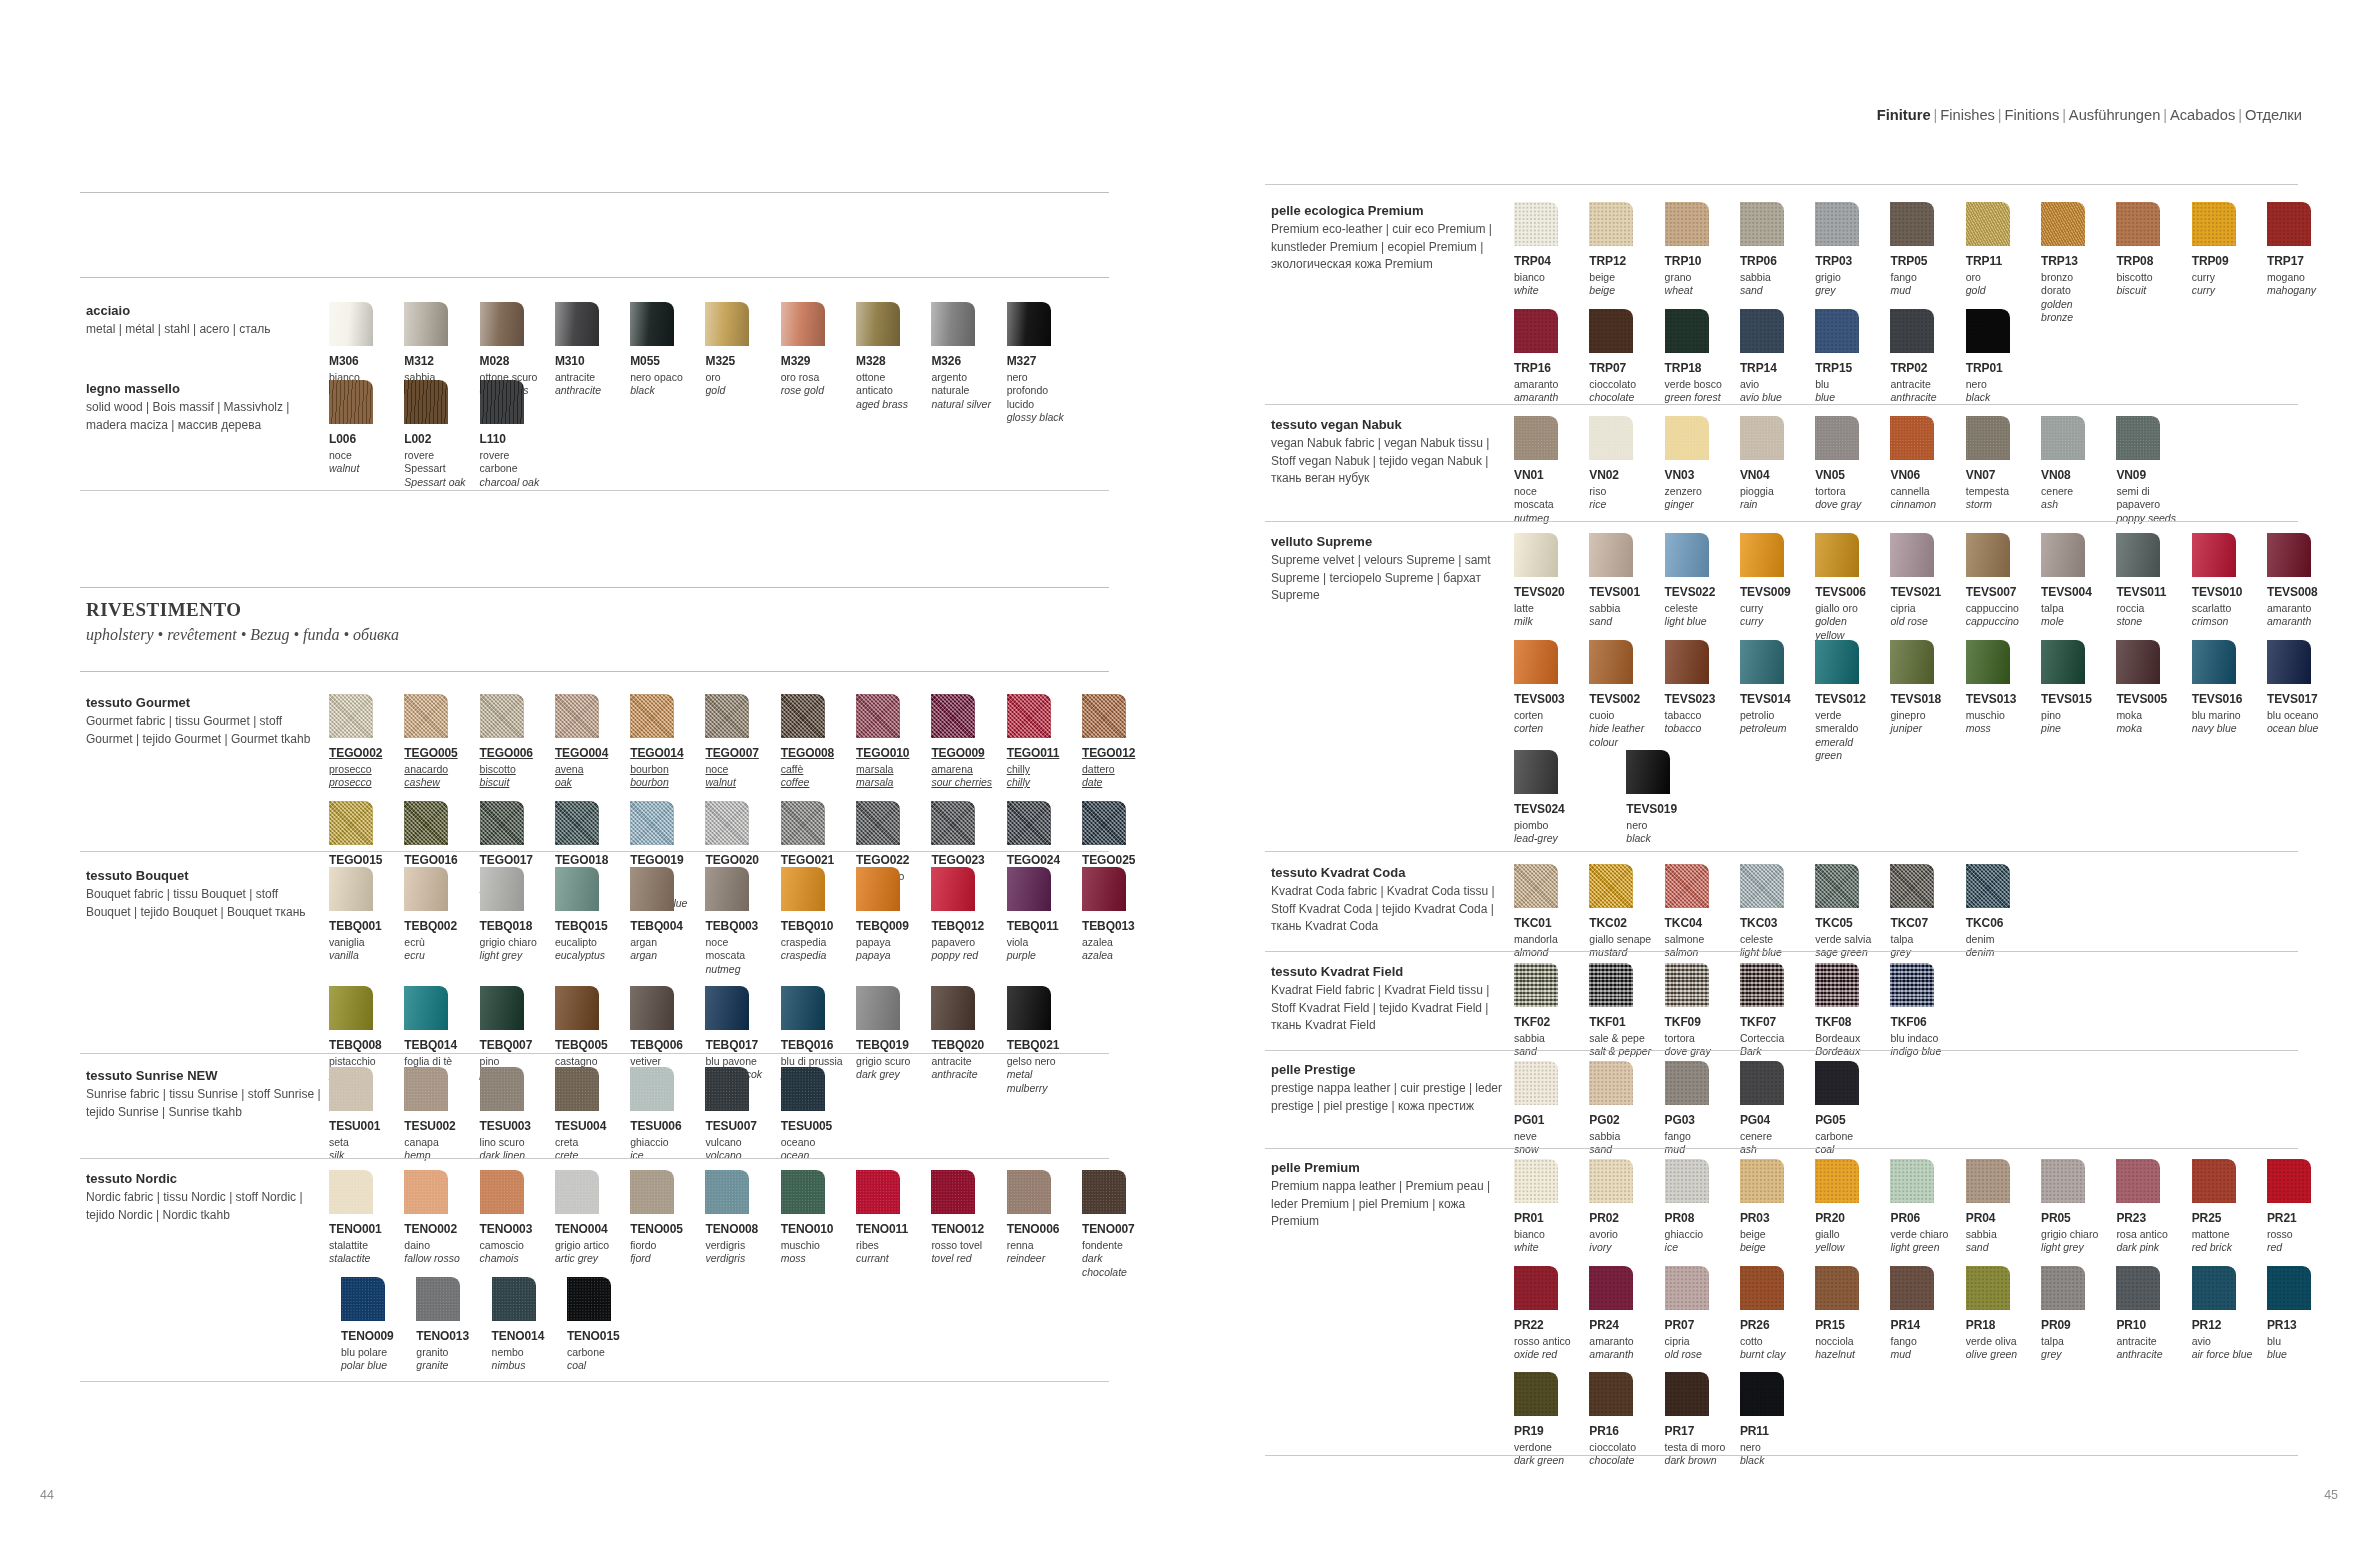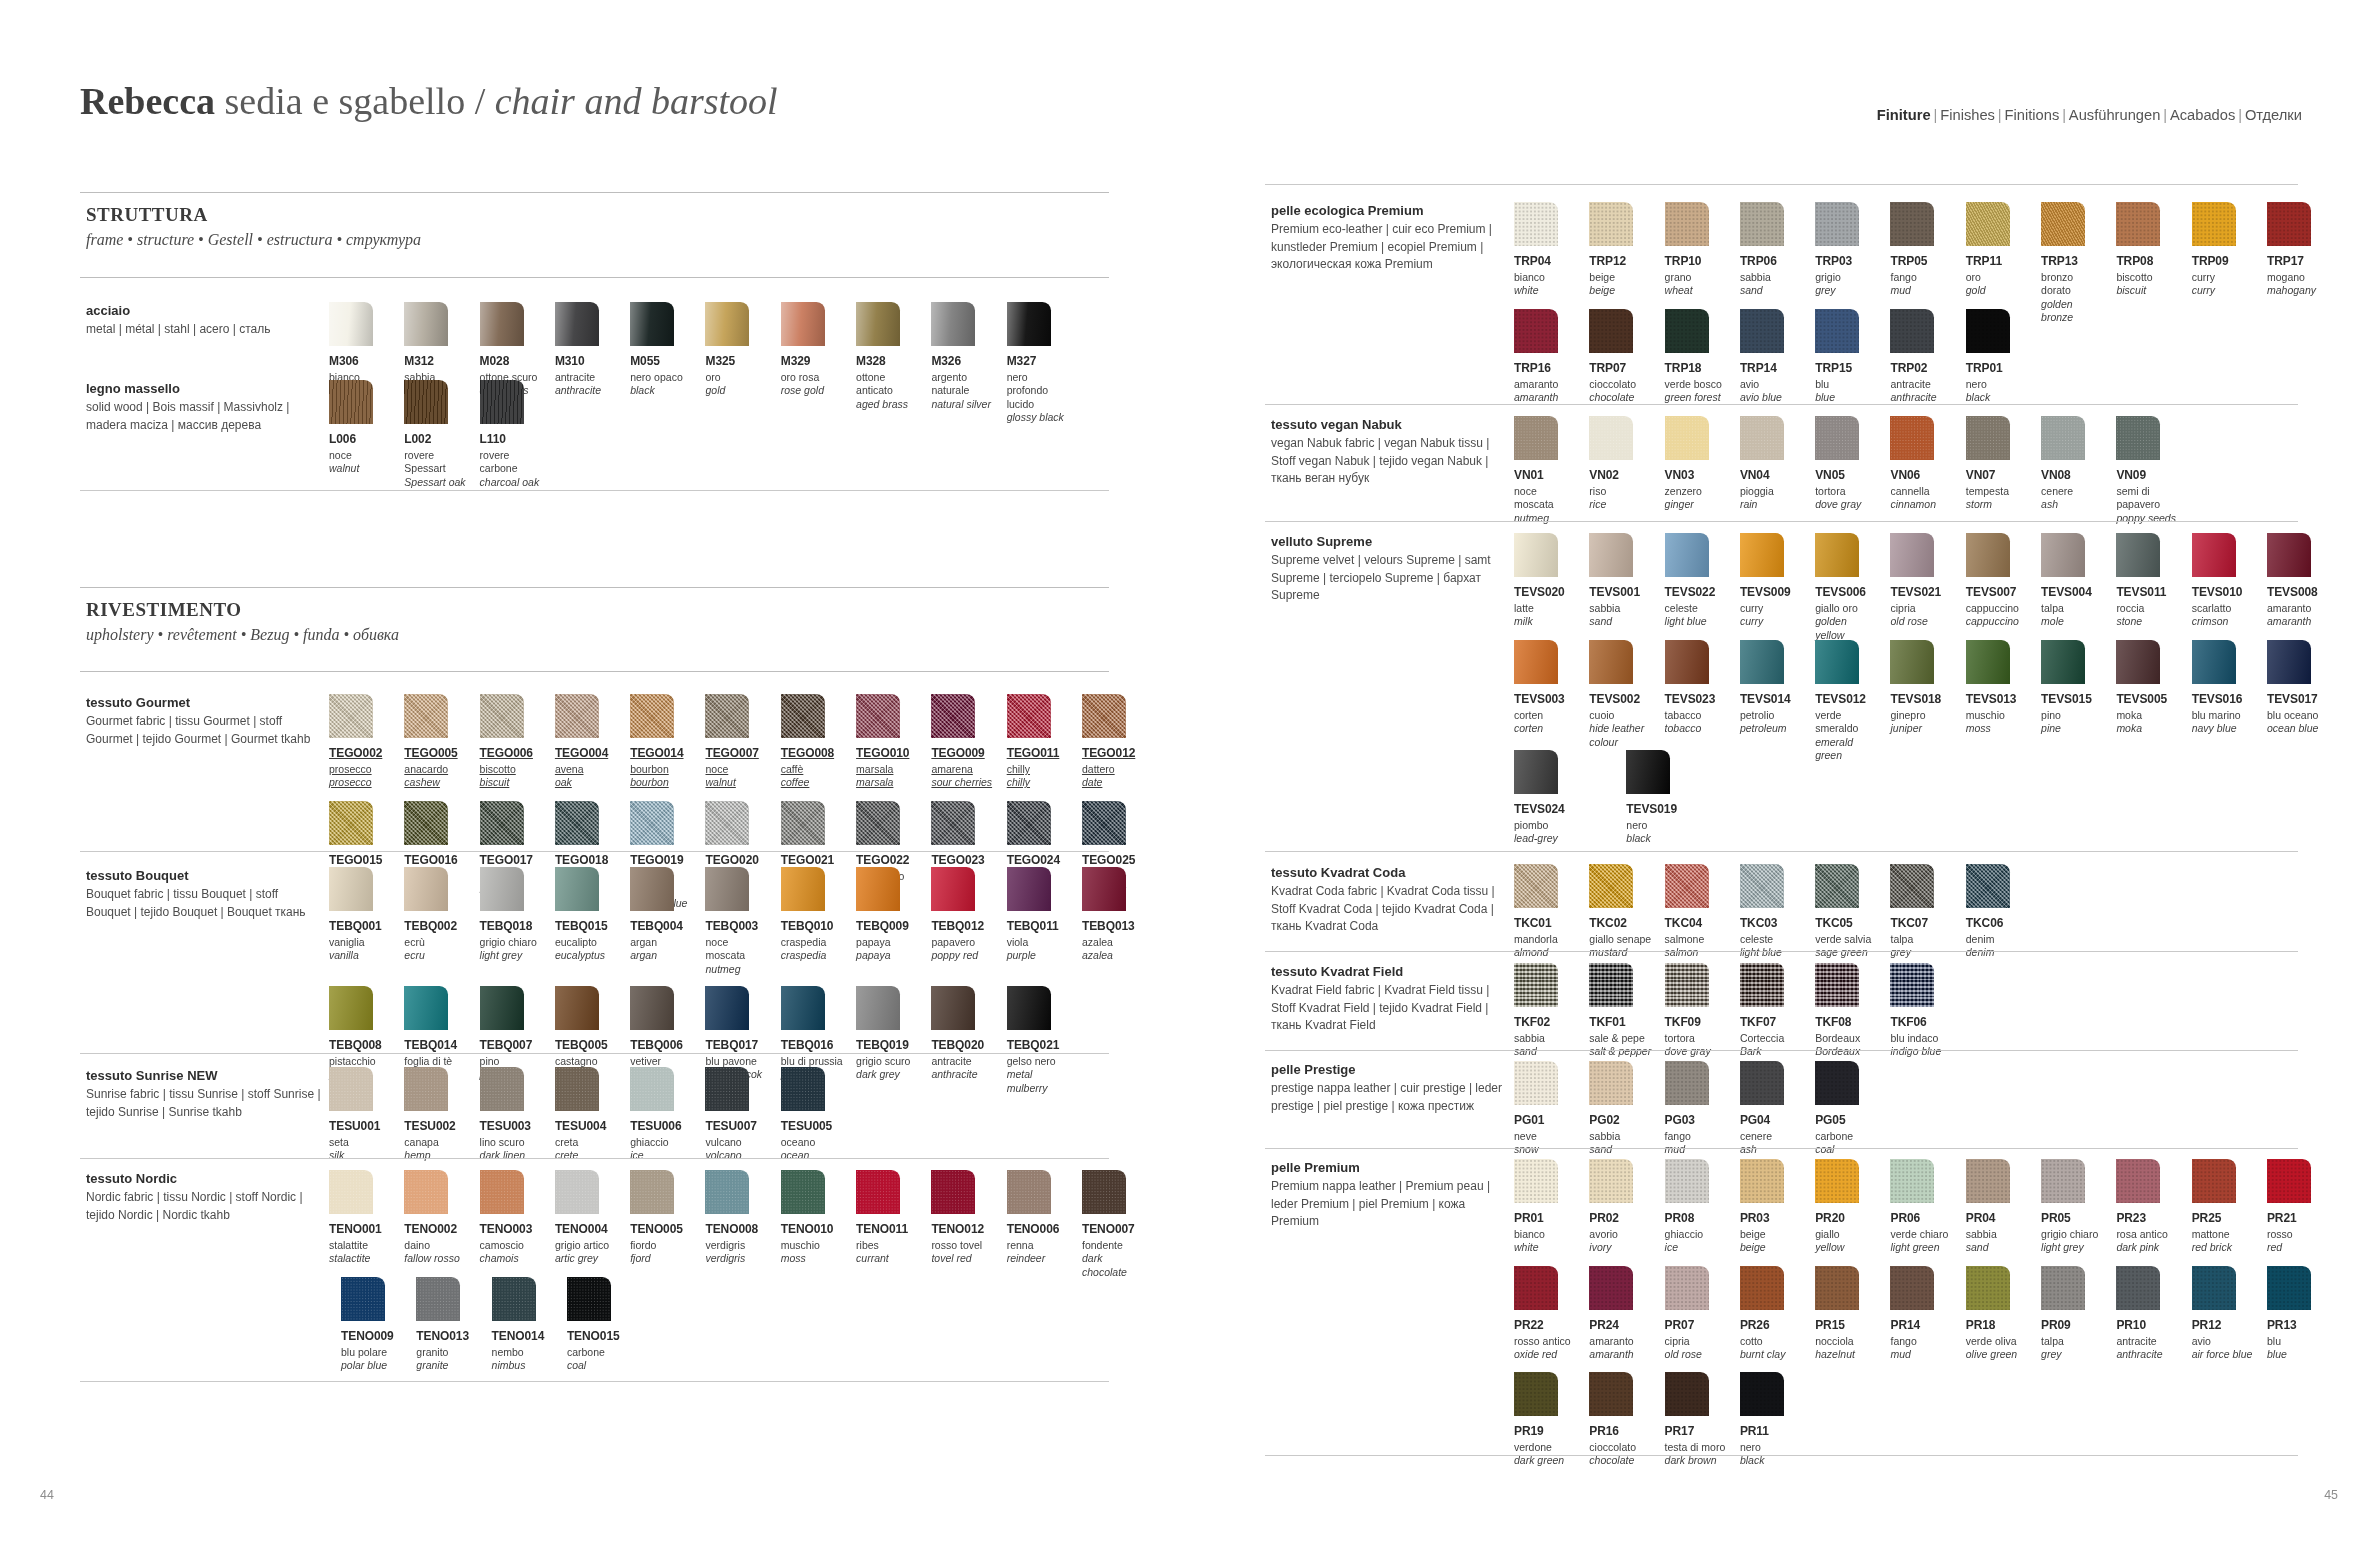--- a/index.html
+++ b/index.html
@@ -50,29 +50,22 @@
   .t-wood{background-image:repeating-linear-gradient(92deg,rgba(0,0,0,.22) 0 1px,rgba(255,255,255,.10) 1px 3.8px);}
   .t-metal{background-image:linear-gradient(95deg,rgba(255,255,255,.45) 0%,rgba(255,255,255,.05) 45%,rgba(0,0,0,.22) 100%);}
 </style>
 </head>
 <body>
 
 <div class="page">
 
   <div class="left">
 
-    <div class="title">
-      <b>Rebecca</b><span> sedia e sgabello / </span><i>chair and barstool</i>
-    </div>
 
     <div class="sec-rule" style="left:80px;top:192px;width:1029px;"></div>
-    <div class="sec-head" style="left:86px;top:204px;">
-      <div class="sec-title">STRUTTURA</div>
-      <div class="sec-sub">frame  •  structure  •  Gestell  •  estructura  •  структура</div>
-    </div>
     <div class="sec-rule" style="left:80px;top:277px;width:1029px;"></div>
 
     <div class="group" style="left:86px;top:302px;width:1037px;">
       <div class="g-label">
         <div class="g-name">acciaio</div>
         <div class="g-langs">metal | métal | stahl | acero | сталь</div>
       </div>
       <div class="swatch-row" id="row-acciaio" style="left:243px;top:0;">
           <div class="sw">
             <div class="chip" style="background: rgb(243, 241, 231);">

